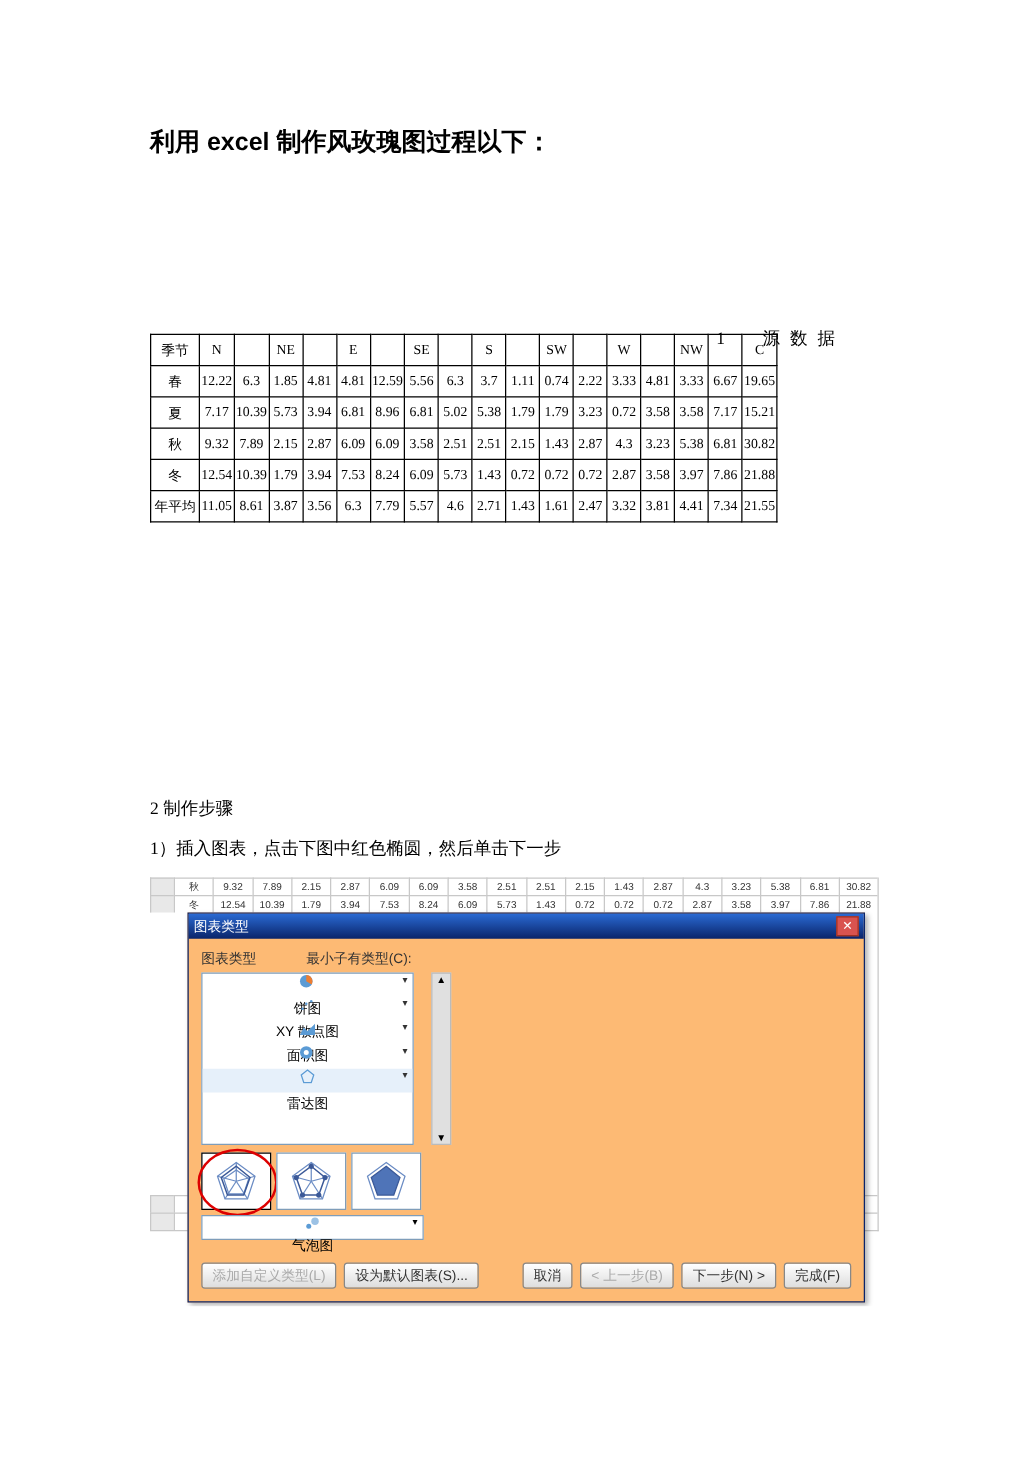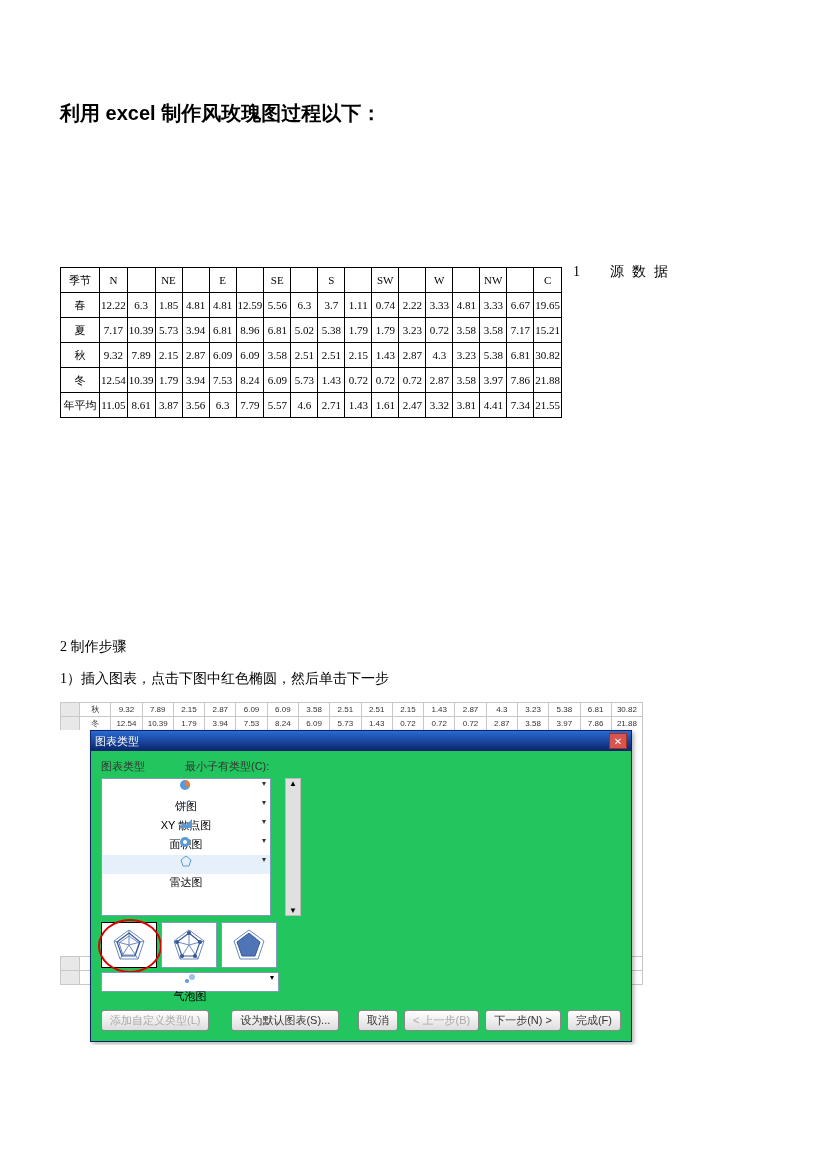--- a/index.html
+++ b/index.html
@@ -4,21 +4,21 @@
 <style>
   body {
     margin: 0;
     padding: 0;
     background: #fff;
     font-family: "SimSun", "宋体", serif;
     width: 826px;
     color: #000;
   }
   .page {
-    padding: 100px 100px 60px 60px;
+    padding: 100px 100px 60px 120px;
     box-sizing: border-box;
     width: 786px;
     position: relative;
   }
   .title {
     font-family: "SimHei", "黑体", sans-serif;
     font-size: 20px;
     font-weight: bold;
     margin-bottom: 140px;
   }
@@ -84,21 +84,21 @@
     overflow: hidden;
     white-space: nowrap;
   }
   .ss-cell.rh { min-width: 18px; flex: 0 0 18px; background:#e8e8e8;}
   .dialog {
     position: absolute;
     left: 30px;
     top: 28px;
     width: 540px;
     border: 1px solid #0a246a;
-    background: #22c55e;
+    background: #fdba74;
     font-family: "Microsoft Sans Serif", Tahoma, sans-serif;
     font-size: 11px;
     box-shadow: 2px 2px 4px rgba(0,0,0,.3);
     text-align: center;
   }
   .dlg-title {
     background: linear-gradient(to bottom, #2a6ad3, #0a246a);
     color: #fff;
     height: 20px;
     display: flex;
@@ -182,21 +182,21 @@
     flex-direction:column;
   }
   .bubble-row .arrow { position:absolute; right:4px; font-size:8px;}
   .dlg-buttons {
     display:flex;
     justify-content: space-between;
     align-items:center;
     margin-top: 18px;
     gap: 6px;
   }
-  .dlg-buttons .left { display:flex; gap:22px;}
+  .dlg-buttons .left { display:flex; gap:6px;}
   .dlg-buttons .right { display:flex; gap:6px;}
   .btn {
     border: 1px solid #888;
     background: linear-gradient(#fff,#ddd);
     font-size: 11px;
     padding: 2px 8px;
     border-radius: 3px;
     color:#333;
     white-space: nowrap;
   }

